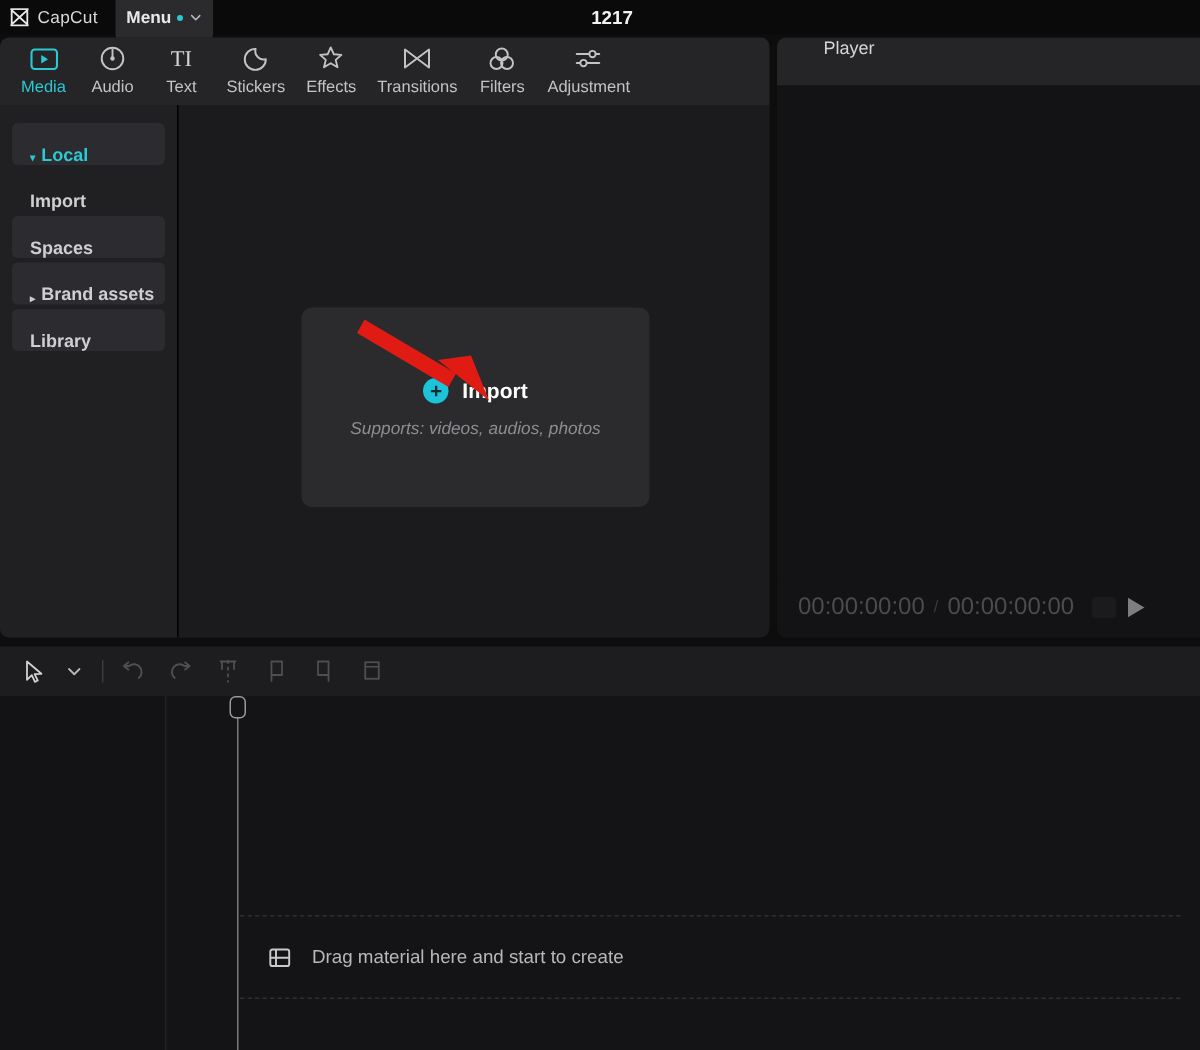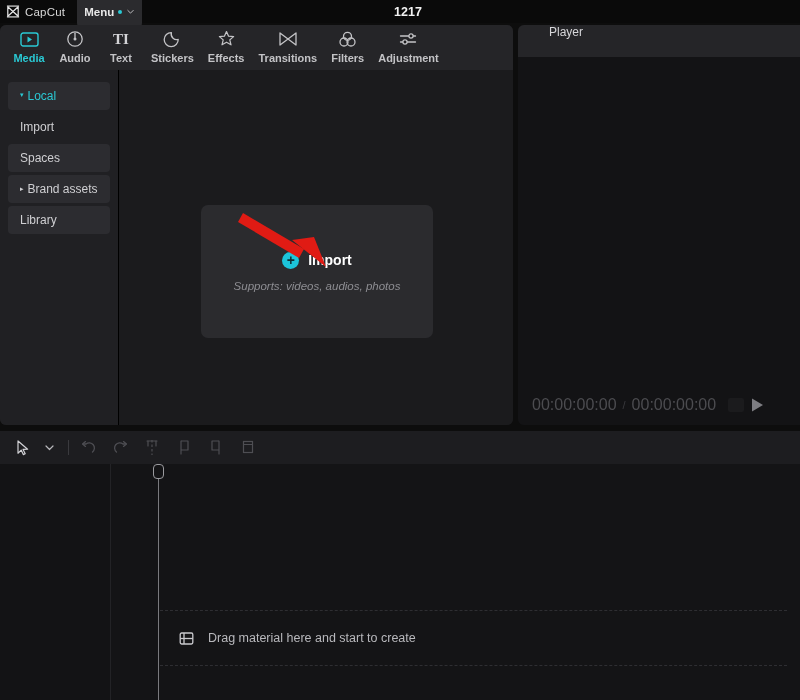--- a/index.html
+++ b/index.html
@@ -41,34 +41,33 @@
   }
   .tabs {
     position: absolute; left: 0; top: 0; width: 513px; height: 45px;
     background: #252528; display: flex; align-items: flex-start;
     padding-left: 6px; gap: 0px;
   }
   .tab {
     min-width: 46px; height: 45px; padding: 4px 7px 0 7px;
     display: flex; flex-direction: column; align-items: center; gap: 3px;
     cursor: pointer;
-    font-weight: bold;
   }
   .tab .ticon { height: 20px; display: flex; align-items: center; justify-content: center; }
   .tab .tlabel { font-size: 11px; color: #c3c3c6; white-space: nowrap; }
   .tab.active .tlabel { color: #2ac9d4; }
 
   .side {
     position: absolute; left: 0; top: 45px; width: 118px; bottom: 0;
     background: #202023; padding-top: 9px;
   }
   .side-item {
     height: 28px; margin: 3px 8px; border-radius: 4px;
-    display: flex; align-items: center; padding-left: 12px;
-    font-size: 12px; color: #cfcfd2; cursor: pointer;
+    display: flex; align-items: flex-end; padding-left: 12px;
+    font-size: 12px; color: #cfcfd2; cursor: pointer; font-weight: bold;
   }
   .side-item.filled { background: #2c2c30; }
   .side-item.accent { color: #2ac9d4; }
   .caret { font-size: 7px; margin-right: 4px; display: inline-block; }
   .caret.down { transform: translateY(-1px); }
 
   .media-body {
     position: absolute; left: 118px; top: 45px; right: 0; bottom: 0;
     background: #1b1b1d; border-left: 1px solid #000;
   }

